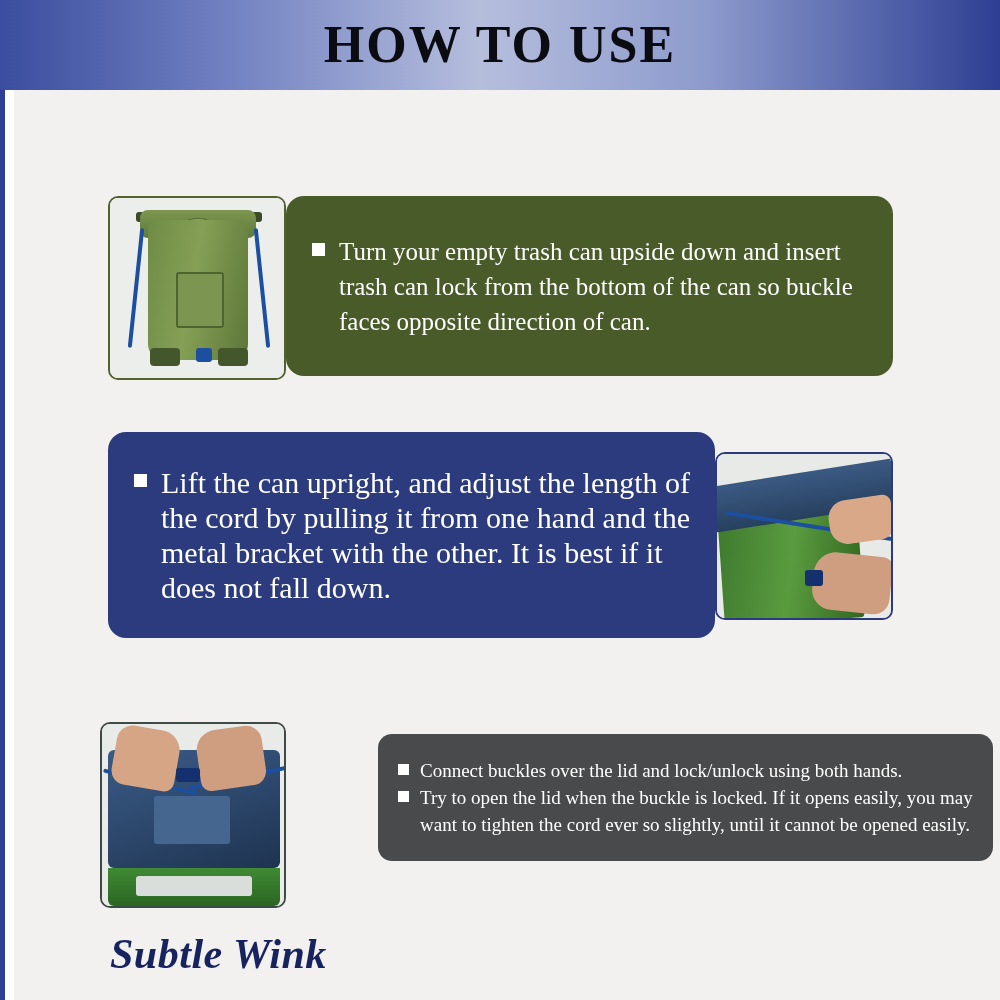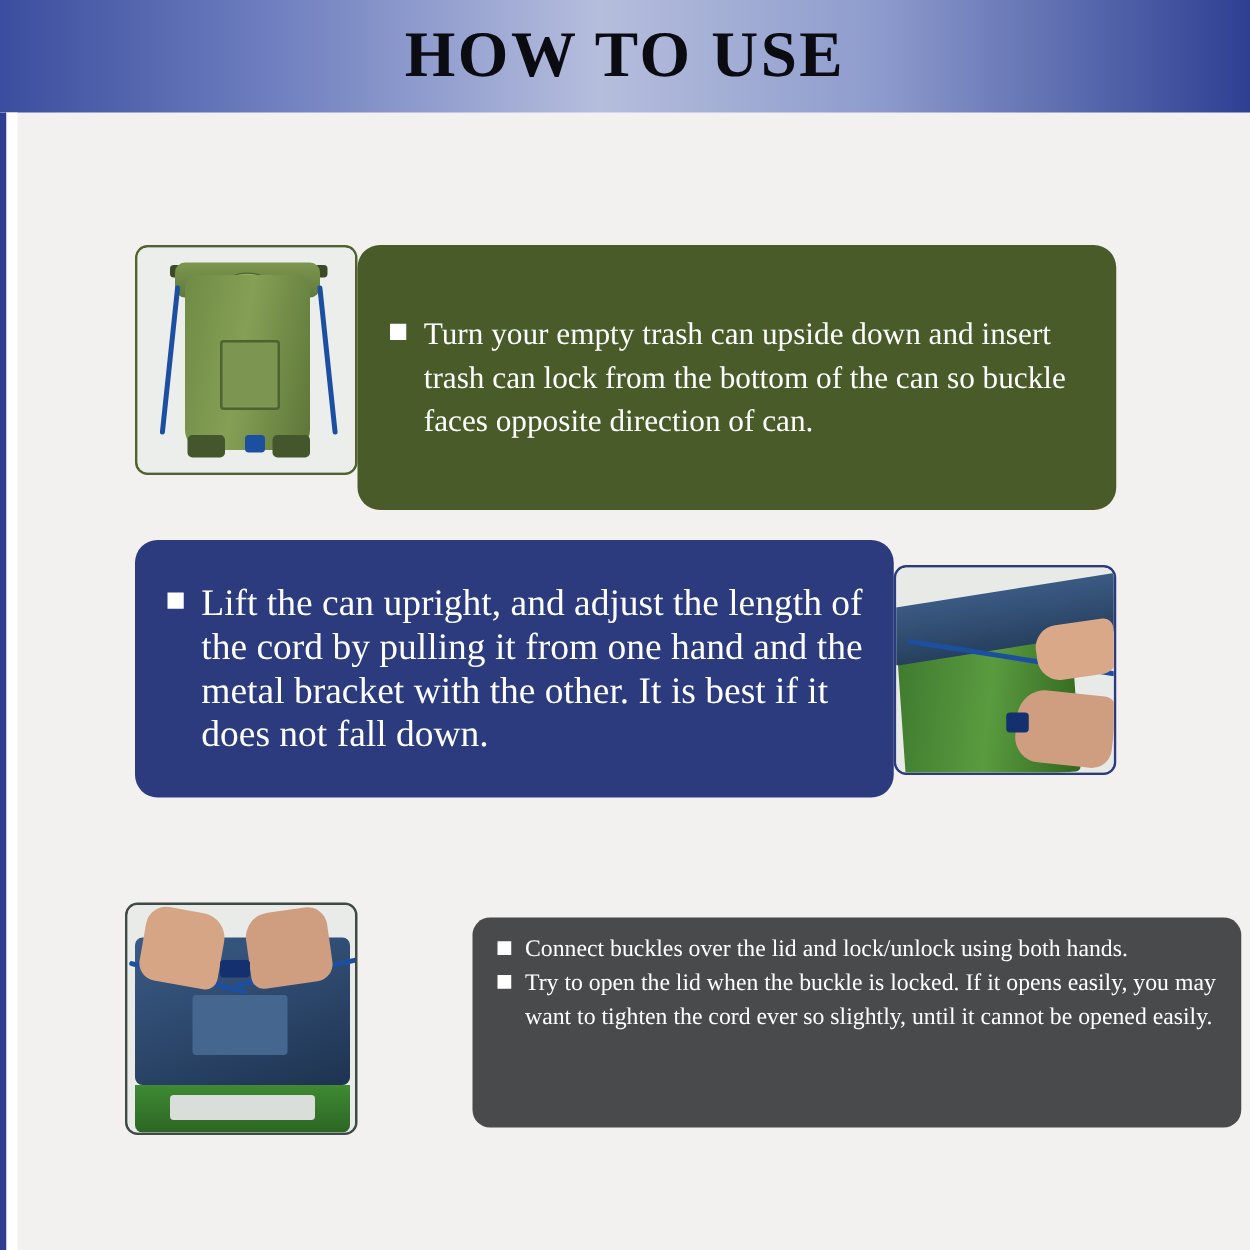--- a/index.html
+++ b/index.html
@@ -94,21 +94,21 @@
   
   #card1 { left: 108px; top: 196px; width: 785px; height: 184px; }
   #card1 .thumb {
     width: 178px; height: 184px;
     border: 2px solid #51622f;
     background: #e9ecea;
   }
   #card1 .bubble {
     position: absolute;
     left: 178px; top: 0;
-    width: 607px; height: 212px;
+    width: 607px; height: 180px;
     background: #485b29;
     border-radius: 18px;
     padding: 10px 26px 10px 26px;
   }
   #card1 .txt { font-size: 25px; line-height: 35px; }
   
   #card2 { left: 108px; top: 432px; width: 785px; height: 210px; }
   #card2 .bubble {
     position: absolute;
     left: 0; top: 0;
@@ -128,25 +128,25 @@
   
   #card3 { left: 100px; top: 722px; width: 793px; height: 186px; }
   #card3 .thumb {
     width: 186px; height: 186px;
     border: 2px solid #3e4a45;
     background: #e9ecea;
   }
   #card3 .bubble {
     position: absolute;
     left: 278px; top: 12px;
-    width: 615px; height: 168px;
+    width: 615px; height: 127px;
     background: #494a4c;
     border-radius: 14px;
     padding: 12px 20px 12px 20px;
-    justify-content: flex-start;
+    justify-content: center;
   }
   #card3 .txt { font-size: 19px; line-height: 27px; }
   #card3 .sq { width: 11px; height: 11px; margin-top: 7px; margin-right: 11px; }
   #card3 .bullet-row + .bullet-row { margin-top: 0; }
   
   .brand {
     position: absolute;
     left: 110px; top: 930px;
     font-family: "Liberation Serif", serif;
     font-style: italic;
@@ -309,14 +309,15 @@
         <div class="sq"></div>
         <div class="txt">Connect buckles over the lid and lock/unlock using both hands.</div>
       </div>
       <div class="bullet-row">
         <div class="sq"></div>
         <div class="txt">Try to open the lid when the buckle is locked. If it opens easily, you may want to tighten the cord ever so slightly, until it cannot be opened easily.</div>
       </div>
     </div>
   </div>
 
+  <div class="brand">Subtle Wink</div>
 
 </div>
 
 </body></html>

